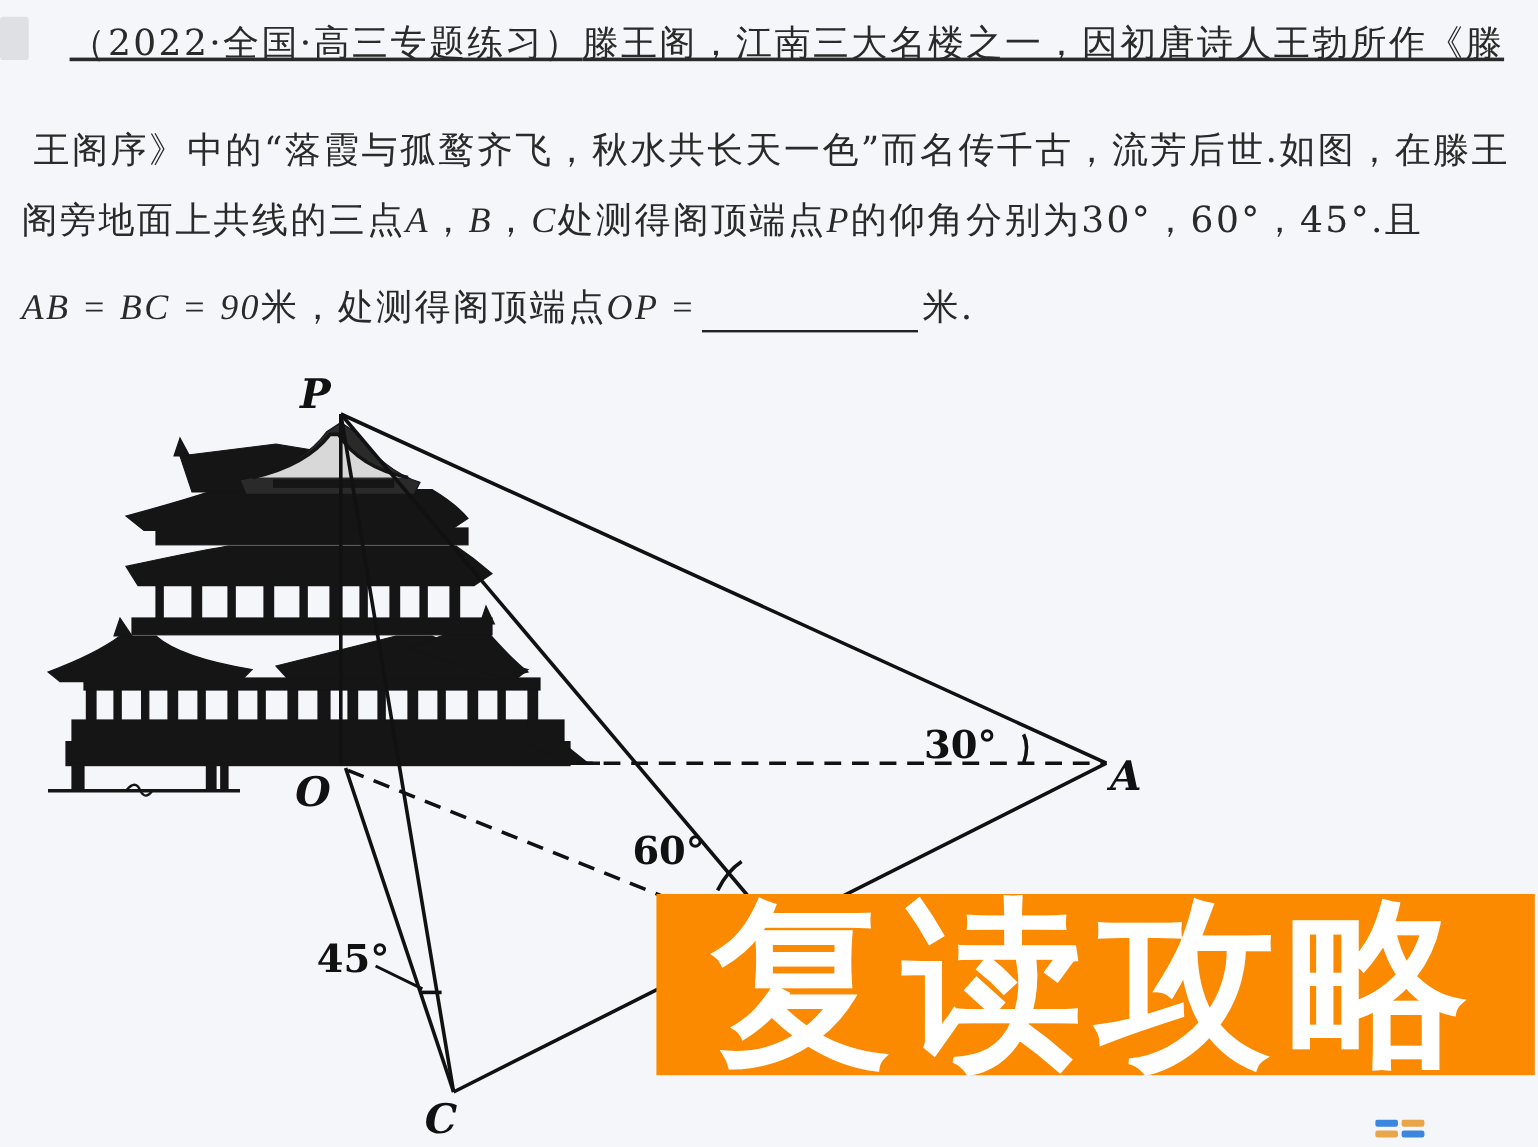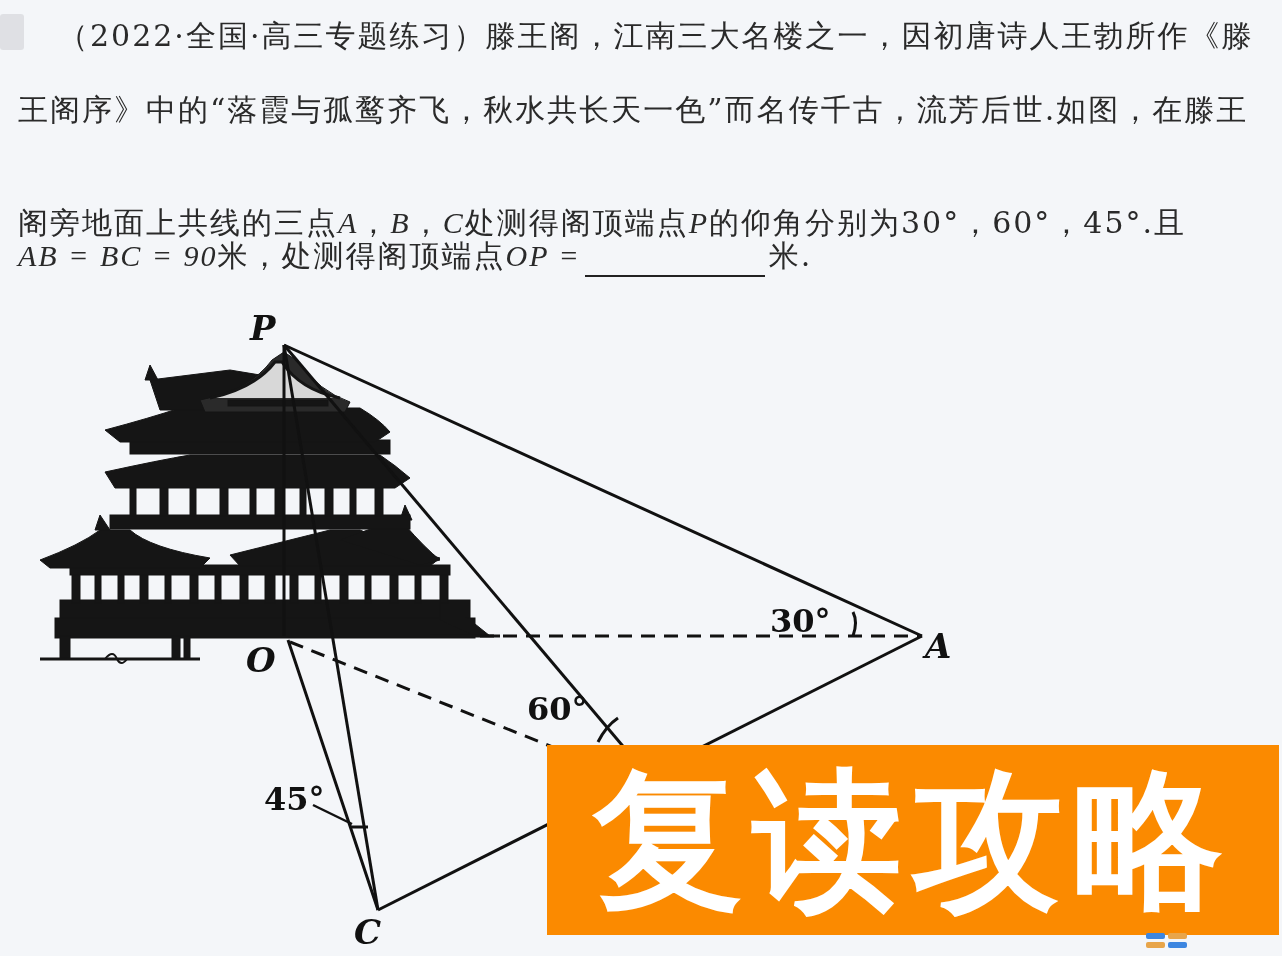--- a/index.html
+++ b/index.html
@@ -11,37 +11,37 @@
     color: #222;
   }
   .problem {
     position: absolute; left: 18px; top: 10px; width: 1250px;
   }
   .line {
     position: absolute; left: 0; white-space: nowrap;
     font-size: 30px; letter-spacing: 2px; color: #2a2a2a;
   }
   .line i { font-style: italic; font-family: "Liberation Serif", serif; }
-  .l1 { top: 6px; left: 4px; }
-  .l2 { top: 80px; }
-  .l3 { top: 153px; margin-top: 40px; }
+  .l1 { top: 6px; left: 4px; text-decoration: underline; }
+  .l2 { top: 95px; margin-left: 10px; }
+  .l3 { top: 153px; }
   .l4 { top: 226px; }
   .qicon {
     position: absolute; left: 0; top: 14px; width: 24px; height: 36px;
     background: #d9dbde; border-radius: 3px; opacity: .8;
   }
   .blank {
     display: inline-block; width: 180px; border-bottom: 2px solid #222;
     height: 28px; vertical-align: bottom; margin: 0 4px;
   }
   .diagram { position: absolute; left: 0; top: 290px; width: 1282px; height: 666px; }
   .lbl { font-family: "DejaVu Serif", serif; font-weight: bold; fill: #111; }
   .lbl-it { font-style: italic; }
   .banner {
-    position: absolute; left: 547px; top: 745px; width: 732px; height: 190px;
+    position: absolute; left: 547px; top: 745px; width: 732px; height: 151px;
     background: #fb8a00;
     display: flex; align-items: center; justify-content: center;
   }
   .banner span {
     font-family: "DejaVu Sans", sans-serif; font-weight: bold;
     font-size: 150px; color: #fff; letter-spacing: 10px; line-height: 1;
   }
   .corner-logo { position: absolute; left: 1146px; top: 933px; width: 42px; height: 16px; }
 </style>
 </head>

